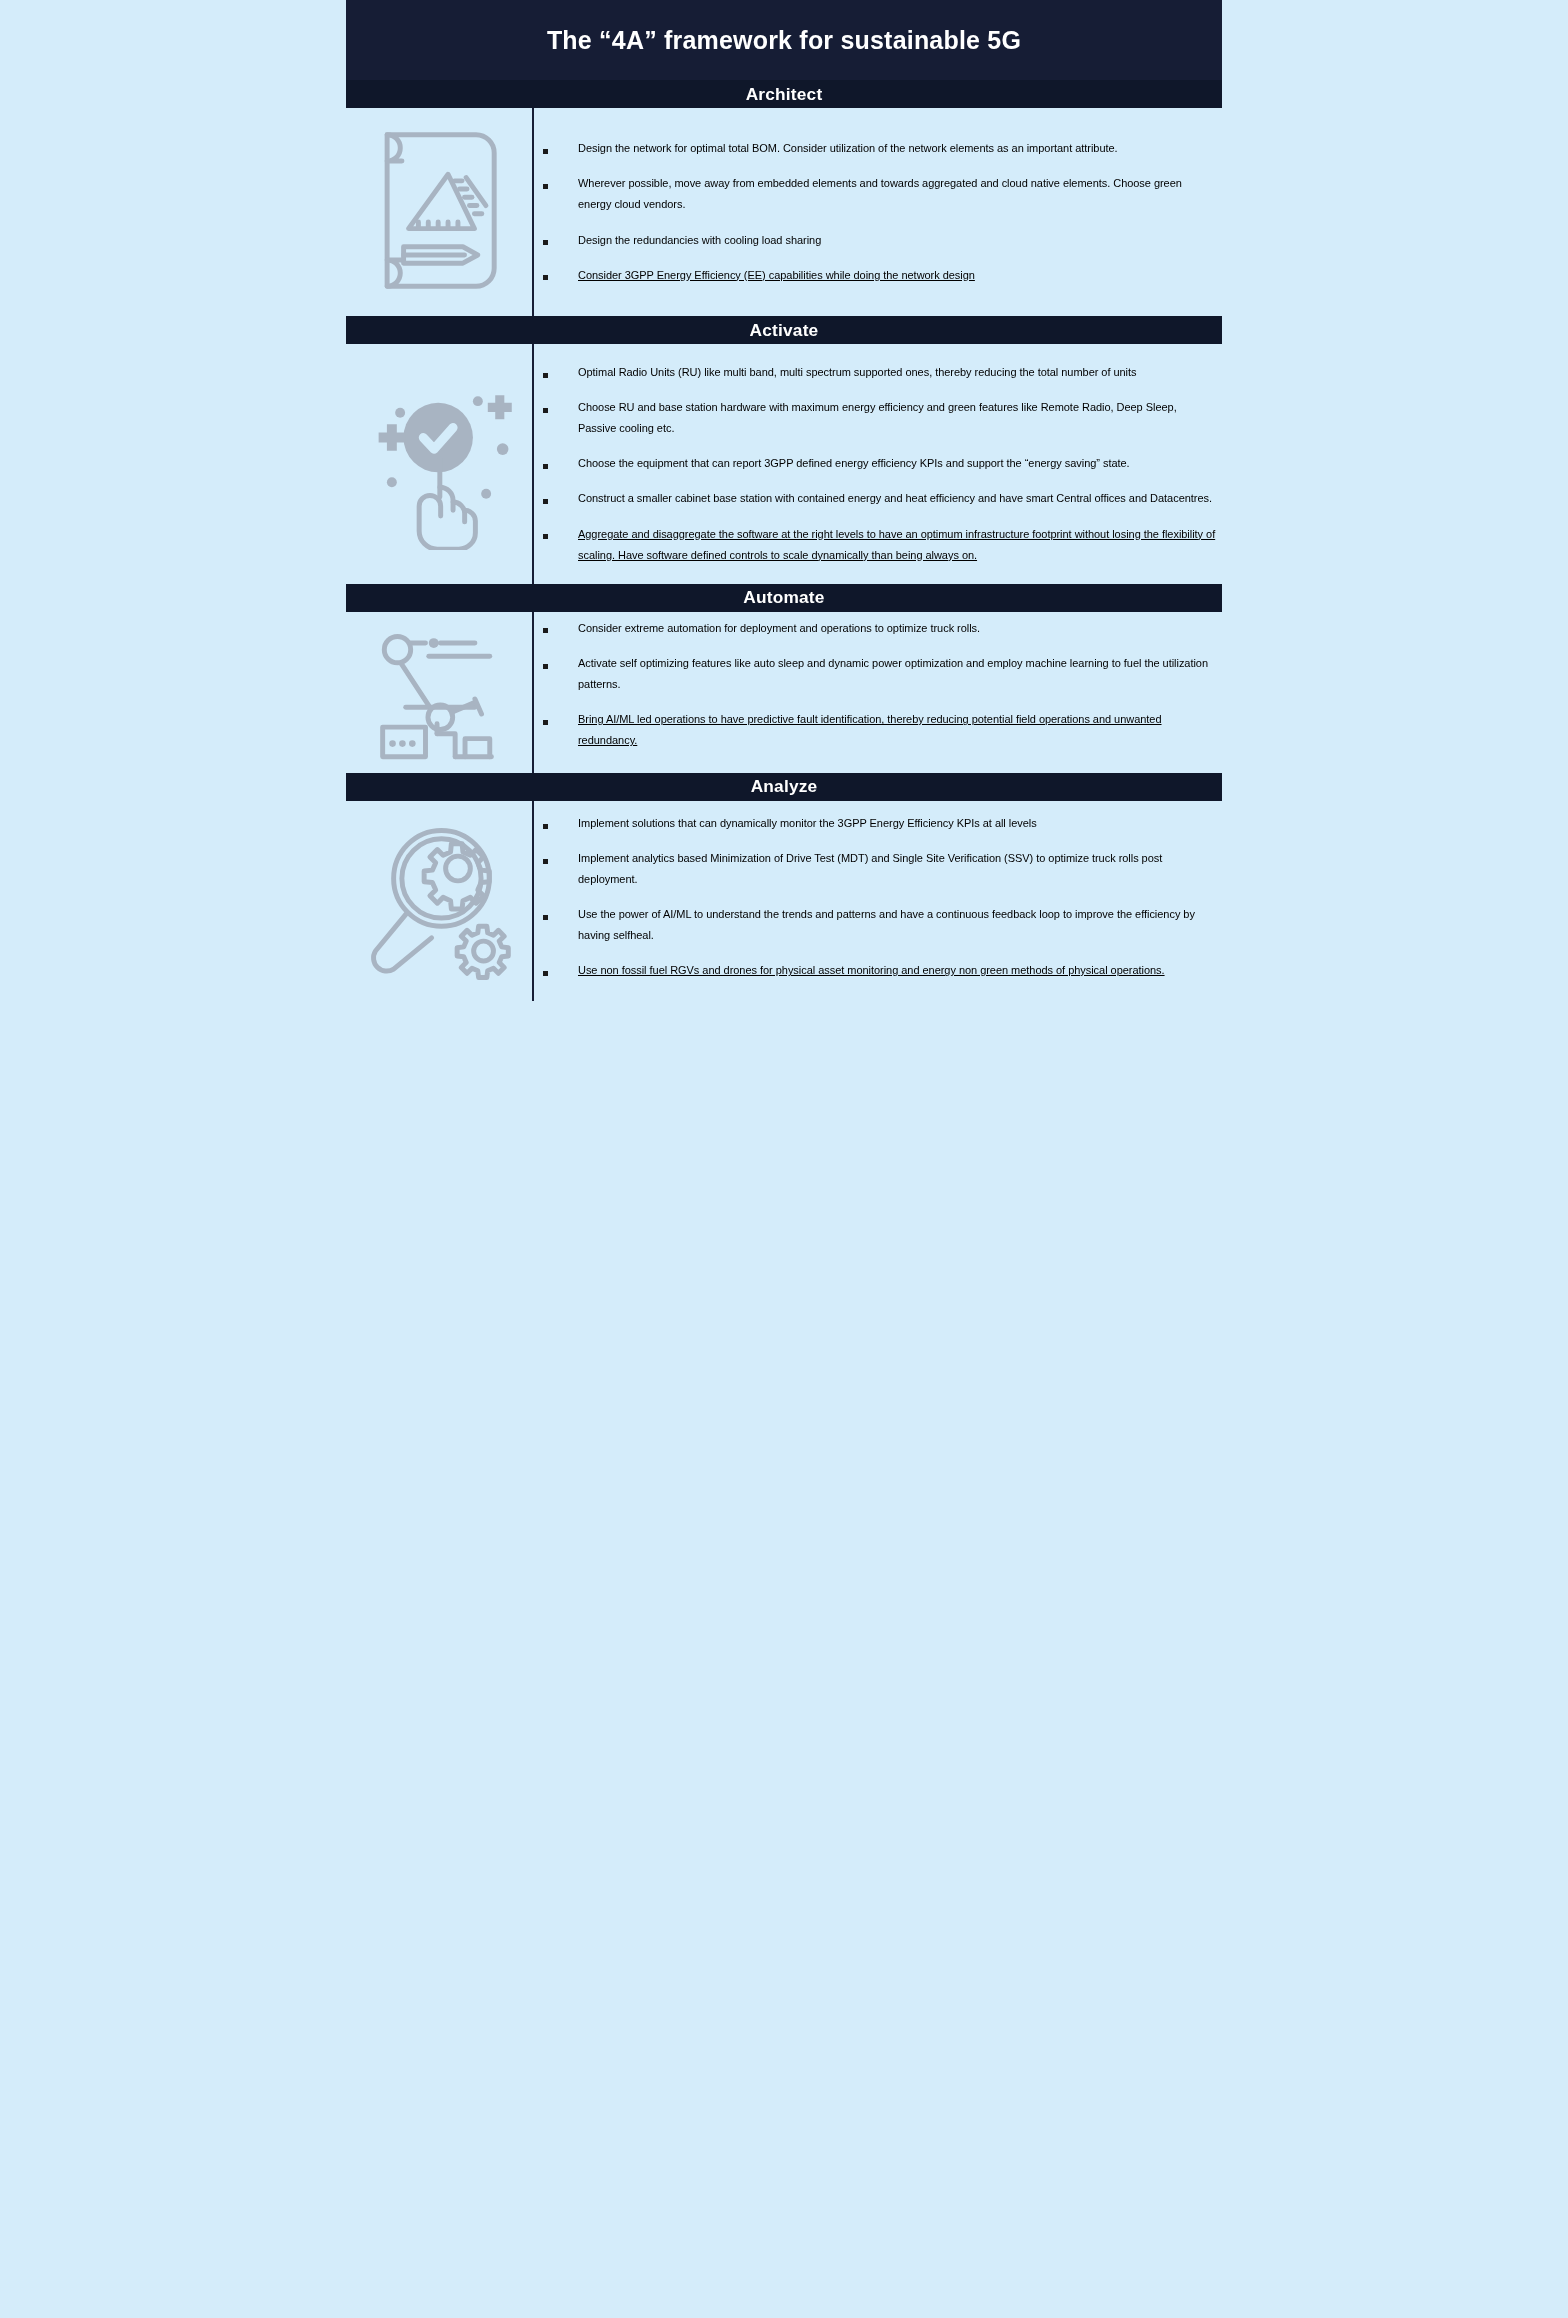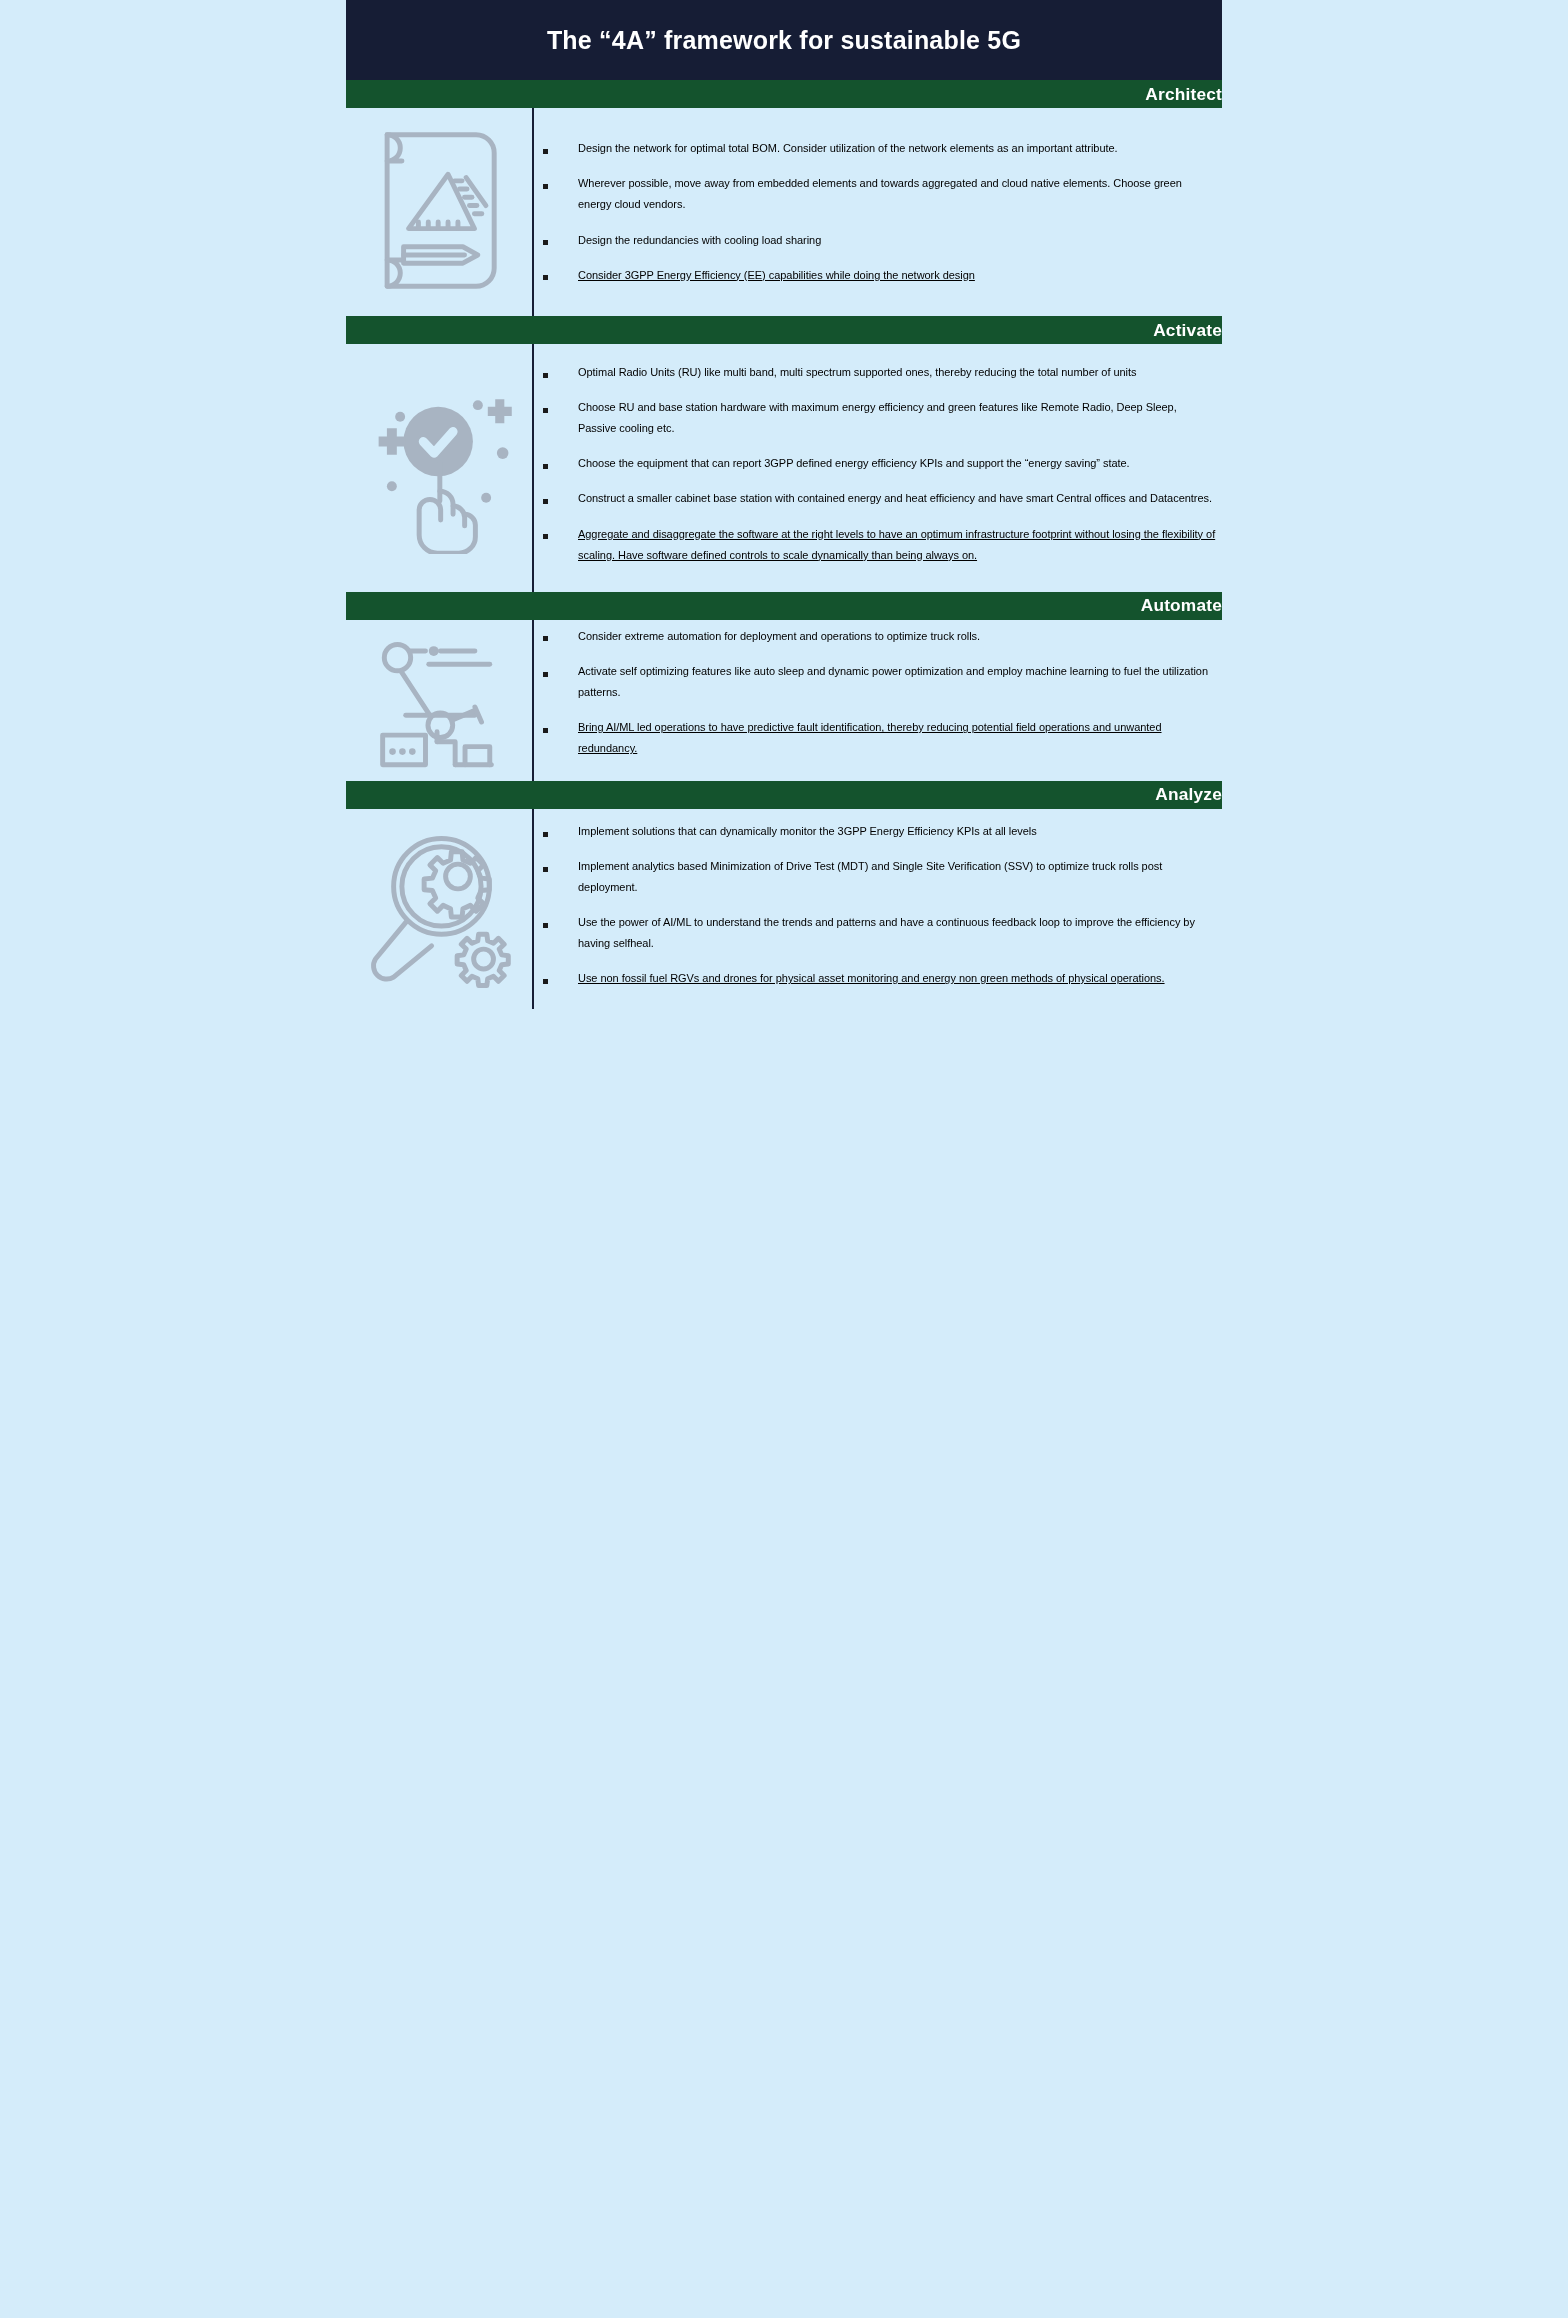--- a/index.html
+++ b/index.html
@@ -29,25 +29,25 @@
     margin: 0;
     color: #ffffff;
     font-size: 25px;
     font-weight: bold;
     letter-spacing: 0.2px;
     text-align: center;
   }
 
   
   .band {
-    background: #14532d;
+    background: #0f172a;
     height: 28px;
     display: flex;
     align-items: center;
-    justify-content: flex-end;
+    justify-content: center;
   }
   .band span {
     color: #ffffff;
     font-size: 17.3px;
     font-weight: bold;
     letter-spacing: 0.2px;
   }
 
   
   .section-body {
@@ -92,21 +92,21 @@
     position: absolute;
     left: 9px;
     top: 10.7px;
     width: 5px;
     height: 5px;
     background: #1a1a1a;
   }
 
   
   .sec-architect .bullets-cell { padding-top: 18px; padding-bottom: 18px; }
-  .sec-activate  .bullets-cell { padding-top: 18px; padding-bottom: 26px; }
+  .sec-activate  .bullets-cell { padding-top: 18px; padding-bottom: 18px; }
   .sec-automate  .bullets-cell { padding-top: 6px; padding-bottom: 21.5px; }
   .sec-analyze   .bullets-cell { padding-top: 12px; padding-bottom: 20px; }
 
   .sec-architect .icon-cell { padding: 15px 0 18px; }
   .sec-activate  .icon-cell { padding: 0; }
   .sec-automate  .icon-cell { padding: 0; }
   .sec-analyze   .icon-cell { padding: 0; }
 
   .icon-stroke { fill: none; stroke: #a8b4c2; stroke-width: 6; stroke-linecap: round; stroke-linejoin: round; }
   .icon-fill { fill: #a8b4c2; }

